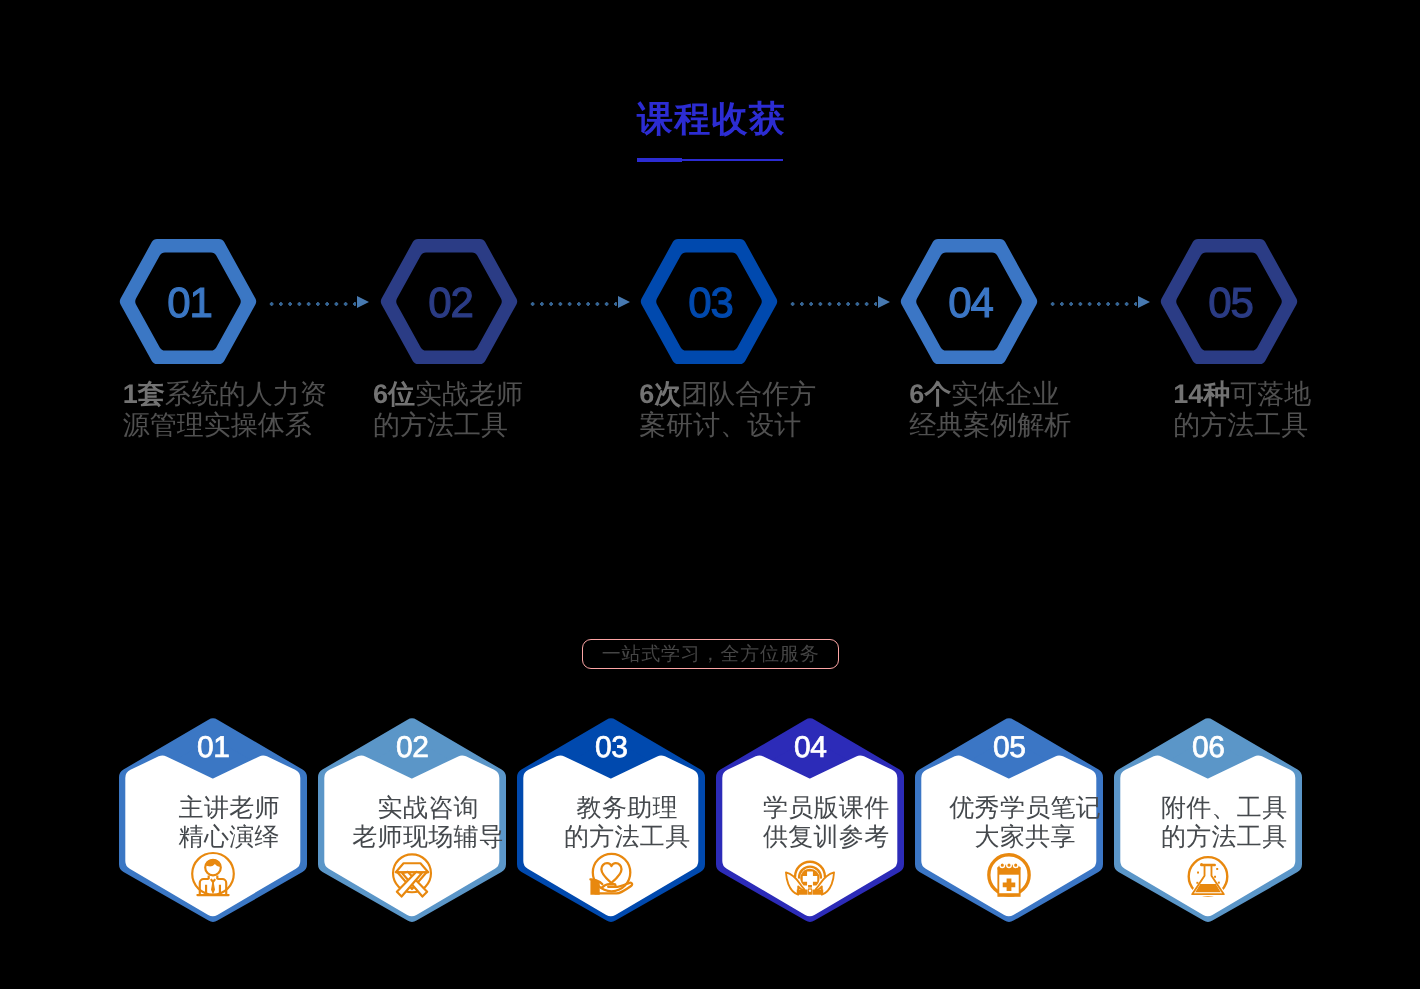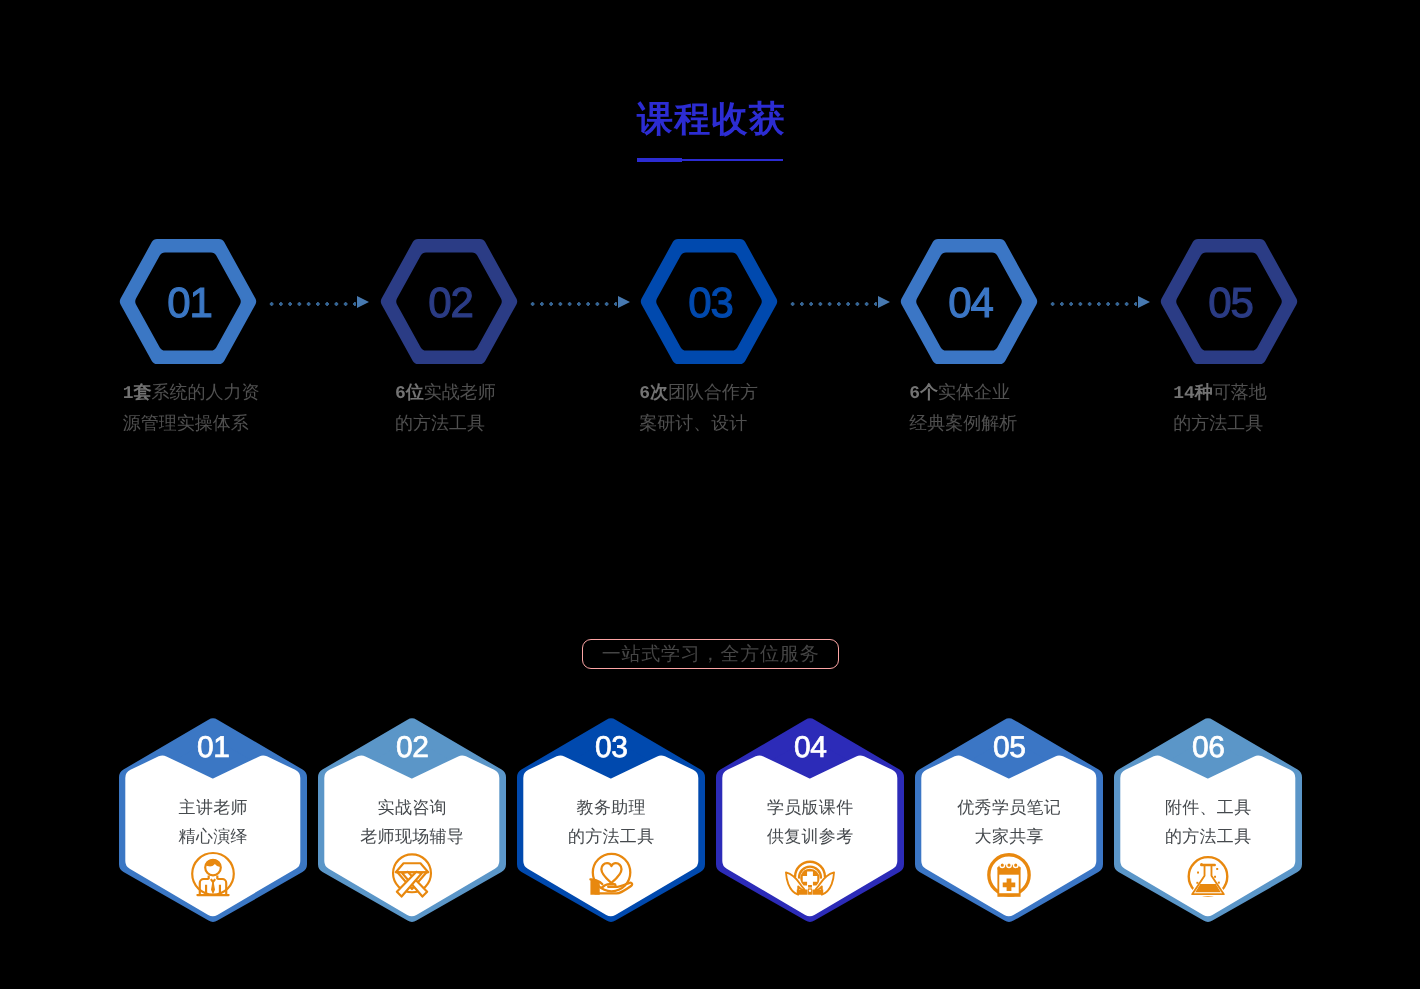--- a/index.html
+++ b/index.html
@@ -14,40 +14,40 @@
   .sec-rule .thin{position:absolute;left:0;top:1.2px;width:146px;height:1.6px;background:#2c2cd2;}
   .sec-rule .thick{position:absolute;left:0;top:0;width:45px;height:3.6px;background:#2c2cd2;}
 
   
   .steps{position:absolute;left:0;top:0;width:1420px;height:0;}
   .step{position:absolute;width:138px;height:125px;}
   .step svg{position:absolute;left:0;top:0;}
   .hexnum{position:absolute;left:1.5px;top:1px;width:138px;height:125px;display:flex;
           align-items:center;justify-content:center;font-size:42px;font-weight:400;
           letter-spacing:-1px;font-family:"Liberation Sans",sans-serif;}
-  .stepcap{position:absolute;font-size:18px;line-height:31.3px;color:#505050;white-space:nowrap;font-family:Liberation Mono, monospace;}
+  .stepcap{position:absolute;font-size:27px;line-height:31.3px;color:#505050;white-space:nowrap;}
   .stepcap b{font-weight:700;color:#737373;}
 
   
   .conn{position:absolute;height:14px;}
   .conn .dots{position:absolute;left:0;top:6px;height:4px;width:89px;
       background-image:radial-gradient(circle closest-side,#2f659c 60%,#45607a 90%,transparent 100%);
       background-size:9.25px 4px;background-repeat:repeat-x;}
   .conn .tri{position:absolute;top:-0.5px;width:0;height:0;border-top:6.7px solid transparent;
       border-bottom:6.7px solid transparent;border-left:12.8px solid #4779b0;}
 
   
   .cards{position:absolute;left:0;top:0;width:1420px;height:0;}
   .card{position:absolute;width:188px;height:207px;}
   .card svg.shape{position:absolute;left:0;top:0;}
   .card .num{position:absolute;left:0;top:16px;width:188px;text-align:center;color:#fff;
      font-size:30px;font-weight:400;letter-spacing:-0.6px;line-height:30px;
      -webkit-text-stroke:0.7px #fff;font-family:"Liberation Sans",sans-serif;}
-  .card .txt{position:absolute;left:0;top:77px;width:188px;text-align:center;color:#45494d;
-     font-size:17px;line-height:28.6px;letter-spacing:0.3px;}
+  .card .txt{position:absolute;left:16px;top:77px;width:188px;text-align:center;color:#45494d;
+     font-size:25px;line-height:28.6px;letter-spacing:0.3px;}
   .card .ic{position:absolute;left:0;top:133px;width:188px;display:flex;justify-content:center;}
 
   
   .pill{position:absolute;border:1px solid #fca5a5;border-radius:9px;
         display:flex;align-items:center;justify-content:center;color:#454545;font-size:19px;
         letter-spacing:0.8px;}
 </style>
 </head>
 <body>
 
@@ -77,21 +77,21 @@
         <div class="dots"></div>
         <div class="tri" style="left:90px"></div>
       </div>
       <div class="step" style="left: 380px; top: 239px;">
         <svg width="138" height="125" viewBox="0 0 138 125">
           <path d="M6.85 62.5 L38.04 6 L99.96 6 L131.15 62.5 L99.96 119 L38.04 119 Z" fill="#2b3c85" stroke="#2b3c85" stroke-width="12" stroke-linejoin="round"></path>
           <path d="M22.27 62.5 L46.01 19.5 L91.99 19.5 L115.73 62.5 L91.99 105.5 L46.01 105.5 Z" fill="#000000" stroke="#000000" stroke-width="12" stroke-linejoin="round"></path>
         </svg>
         <div class="hexnum" style="color:#2b3c85;-webkit-text-stroke:1.1px #2b3c85">02</div>
       </div>
-      <div class="stepcap" style="left: 395px; top: 379px;">
+      <div class="stepcap" style="left: 373px; top: 379px;">
         <div><b>6位</b><span>实战老师</span></div>
         <div>的方法工具</div>
       </div>
       <div class="conn" style="left: 527.5px; top: 296px; width: 103px;">
         <div class="dots"></div>
         <div class="tri" style="left:90px"></div>
       </div>
       <div class="step" style="left: 640px; top: 239px;">
         <svg width="138" height="125" viewBox="0 0 138 125">
           <path d="M6.85 62.5 L38.04 6 L99.96 6 L131.15 62.5 L99.96 119 L38.04 119 Z" fill="#0049ae" stroke="#0049ae" stroke-width="12" stroke-linejoin="round"></path>

